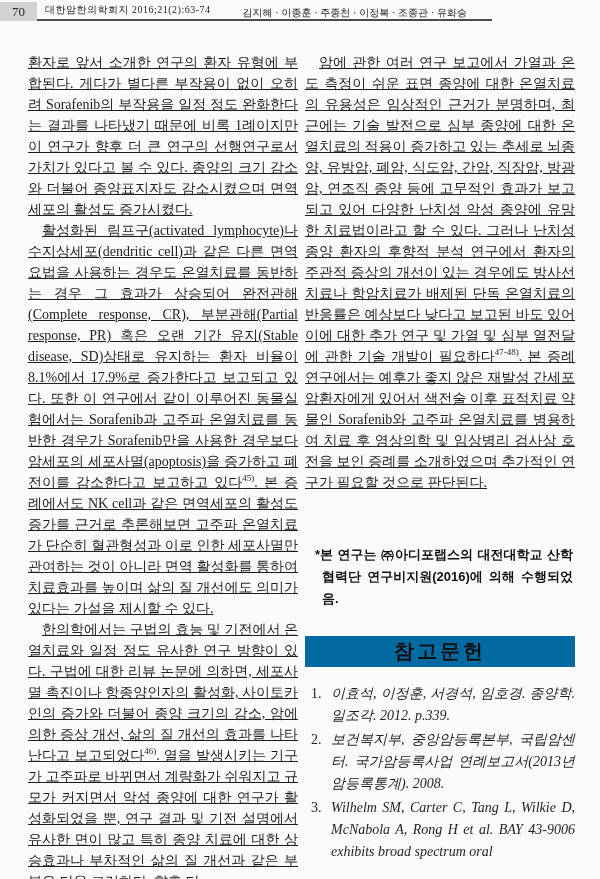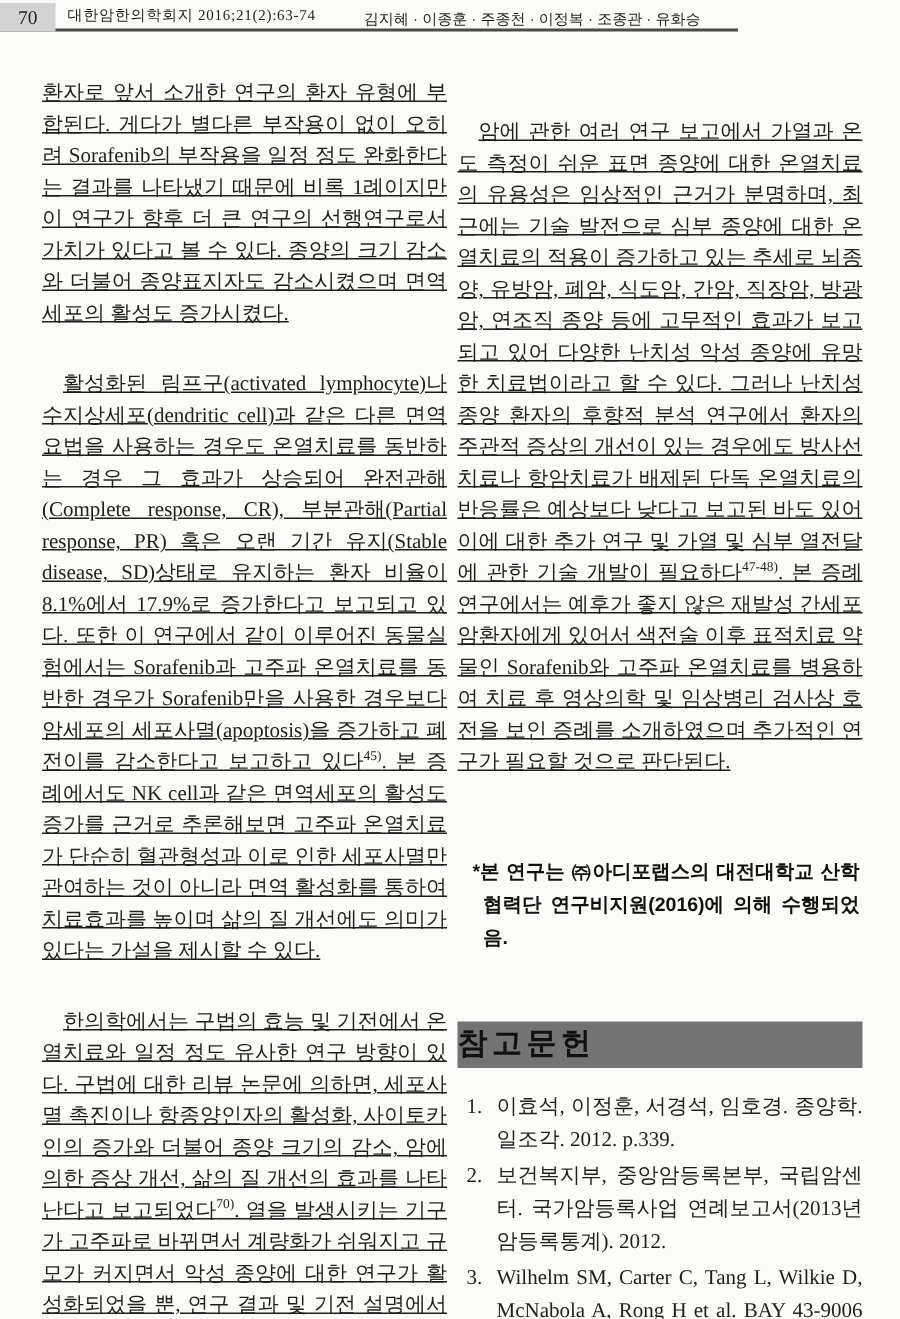--- a/index.html
+++ b/index.html
@@ -42,88 +42,88 @@
   }
   .col { width: 270px; }
 
   .para {
     margin: 0;
     font-size: 14px; line-height: 21px;
     text-align: justify;
     word-break: normal;
     text-decoration: underline;
   }
-  .para.indent { text-indent: 14px; margin-top: 26px; }
+  .para.indent { text-indent: 14px; }
   sup.cite {
     font-size: 9px; line-height: 0; vertical-align: super;
   }
 
   
   .funding {
     margin: 51px 2px 0 10px;
     font-family: "Liberation Sans", "DejaVu Sans", sans-serif;
     font-size: 13px; font-weight: bold; line-height: 22px;
     color: #111;
     padding-left: 7px; text-indent: -7px;
     text-align: justify;
   }
 
   
   .ref-heading {
-    margin-top: 45px;
-    background: #737373;
+    margin-top: 26px;
+    background: #0369a1;
     height: 31px;
-    text-align: left;
+    text-align: center;
     font-size: 20px; font-weight: bold; line-height: 31px;
     letter-spacing: 3px;
     color: #111;
   }
   .ref-list { margin-top: 16px; }
   .ref-item {
     display: flex;
     font-size: 14px; line-height: 22px;
     margin-bottom: 2px;
   }
   .ref-num { flex: none; width: 26px; padding-left: 6px; }
-  .ref-text { flex: 1; text-align: justify; }
+  .ref-text { flex: 1; text-align: justify; font-style: italic; }
 </style>
 </head>
 <body>
 
 <div class="page">
 
   <div class="hdr">
     <div class="pagenum">70</div>
     <div class="jtitle">대한암한의학회지 2016;21(2):63-74</div>
     <div class="authors">김지혜 · 이종훈 · 주종천 · 이정복 · 조종관 · 유화승</div>
   </div>
 
   <div class="columns">
 
     <div class="col">
       <p class="para">환자로 앞서 소개한 연구의 환자 유형에 부합된다. 게다가 별다른 부작용이 없이 오히려 Sorafenib의 부작용을 일정 정도 완화한다는 결과를 나타냈기 때문에 비록 1례이지만 이 연구가 향후 더 큰 연구의 선행연구로서 가치가 있다고 볼 수 있다. 종양의 크기 감소와 더불어 종양표지자도 감소시켰으며 면역세포의 활성도 증가시켰다.</p>
       <p class="para indent"><span>활성화된 림프구(activated lymphocyte)나 수지상세포(dendritic cell)과 같은 다른 면역요법을 사용하는 경우도 온열치료를 동반하는 경우 그 효과가 상승되어 완전관해(Complete response, CR), 부분관해(Partial response, PR) 혹은 오랜 기간 유지(Stable disease, SD)상태로 유지하는 환자 비율이 8.1%에서 17.9%로 증가한다고 보고되고 있다. 또한 이 연구에서 같이 이루어진 동물실험에서는 Sorafenib과 고주파 온열치료를 동반한 경우가 Sorafenib만을 사용한 경우보다 암세포의 세포사멸(apoptosis)을 증가하고 폐 전이를 감소한다고 보고하고 있다</span><sup class="cite">45)</sup><span>. 본 증례에서도 NK cell과 같은 면역세포의 활성도 증가를 근거로 추론해보면 고주파 온열치료가 단순히 혈관형성과 이로 인한 세포사멸만 관여하는 것이 아니라 면역 활성화를 통하여 치료효과를 높이며 삶의 질 개선에도 의미가 있다는 가설을 제시할 수 있다.</span></p>
-      <p class="para indent"><span>한의학에서는 구법의 효능 및 기전에서 온열치료와 일정 정도 유사한 연구 방향이 있다. 구법에 대한 리뷰 논문에 의하면, 세포사멸 촉진이나 항종양인자의 활성화, 사이토카인의 증가와 더불어 종양 크기의 감소, 암에 의한 증상 개선, 삶의 질 개선의 효과를 나타난다고 보고되었다</span><sup class="cite">70)</sup><span>. 열을 발생시키는 기구가 고주파로 바뀌면서 계량화가 쉬워지고 규모가 커지면서 악성 종양에 대한 연구가 활성화되었을 뿐, 연구 결과 및 기전 설명에서 유사한 면이 많고 특히 종양 치료에 대한 상승효과나 부차적인 삶의 질 개선과 같은 부분은 더욱 그러하다. 향후 더</span></p>
+      <p class="para indent"><span>한의학에서는 구법의 효능 및 기전에서 온열치료와 일정 정도 유사한 연구 방향이 있다. 구법에 대한 리뷰 논문에 의하면, 세포사멸 촉진이나 항종양인자의 활성화, 사이토카인의 증가와 더불어 종양 크기의 감소, 암에 의한 증상 개선, 삶의 질 개선의 효과를 나타난다고 보고되었다</span><sup class="cite">46)</sup><span>. 열을 발생시키는 기구가 고주파로 바뀌면서 계량화가 쉬워지고 규모가 커지면서 악성 종양에 대한 연구가 활성화되었을 뿐, 연구 결과 및 기전 설명에서 유사한 면이 많고 특히 종양 치료에 대한 상승효과나 부차적인 삶의 질 개선과 같은 부분은 더욱 그러하다. 향후 더</span></p>
     </div>
 
     <div class="col">
       <p class="para indent"><span>암에 관한 여러 연구 보고에서 가열과 온도 측정이 쉬운 표면 종양에 대한 온열치료의 유용성은 임상적인 근거가 분명하며, 최근에는 기술 발전으로 심부 종양에 대한 온열치료의 적용이 증가하고 있는 추세로 뇌종양, 유방암, 폐암, 식도암, 간암, 직장암, 방광암, 연조직 종양 등에 고무적인 효과가 보고되고 있어 다양한 난치성 악성 종양에 유망한 치료법이라고 할 수 있다. 그러나 난치성 종양 환자의 후향적 분석 연구에서 환자의 주관적 증상의 개선이 있는 경우에도 방사선치료나 항암치료가 배제된 단독 온열치료의 반응률은 예상보다 낮다고 보고된 바도 있어 이에 대한 추가 연구 및 가열 및 심부 열전달에 관한 기술 개발이 필요하다</span><sup class="cite">47-48)</sup><span>. 본 증례연구에서는 예후가 좋지 않은 재발성 간세포암환자에게 있어서 색전술 이후 표적치료 약물인 Sorafenib와 고주파 온열치료를 병용하여 치료 후 영상의학 및 임상병리 검사상 호전을 보인 증례를 소개하였으며 추가적인 연구가 필요할 것으로 판단된다.</span></p>
 
       <p class="funding">*본 연구는 ㈜아디포랩스의 대전대학교 산학협력단 연구비지원(2016)에 의해 수행되었음.</p>
 
       <div class="ref-heading">참고문헌</div>
 
       <div class="ref-list">
         <div class="ref-item">
           <span class="ref-num">1.</span>
           <span class="ref-text">이효석, 이정훈, 서경석, 임호경. 종양학. 일조각. 2012. p.339.</span>
         </div>
         <div class="ref-item">
           <span class="ref-num">2.</span>
-          <span class="ref-text">보건복지부, 중앙암등록본부, 국립암센터. 국가암등록사업 연례보고서(2013년 암등록통계). 2012.</span>
+          <span class="ref-text">보건복지부, 중앙암등록본부, 국립암센터. 국가암등록사업 연례보고서(2013년 암등록통계). 2008.</span>
         </div>
         <div class="ref-item">
           <span class="ref-num">3.</span>
           <span class="ref-text">Wilhelm SM, Carter C, Tang L, Wilkie D, McNabola A, Rong H et al. BAY 43-9006 exhibits broad spectrum oral</span>
         </div>
       </div>
     </div>
 
   </div>
 </div>

